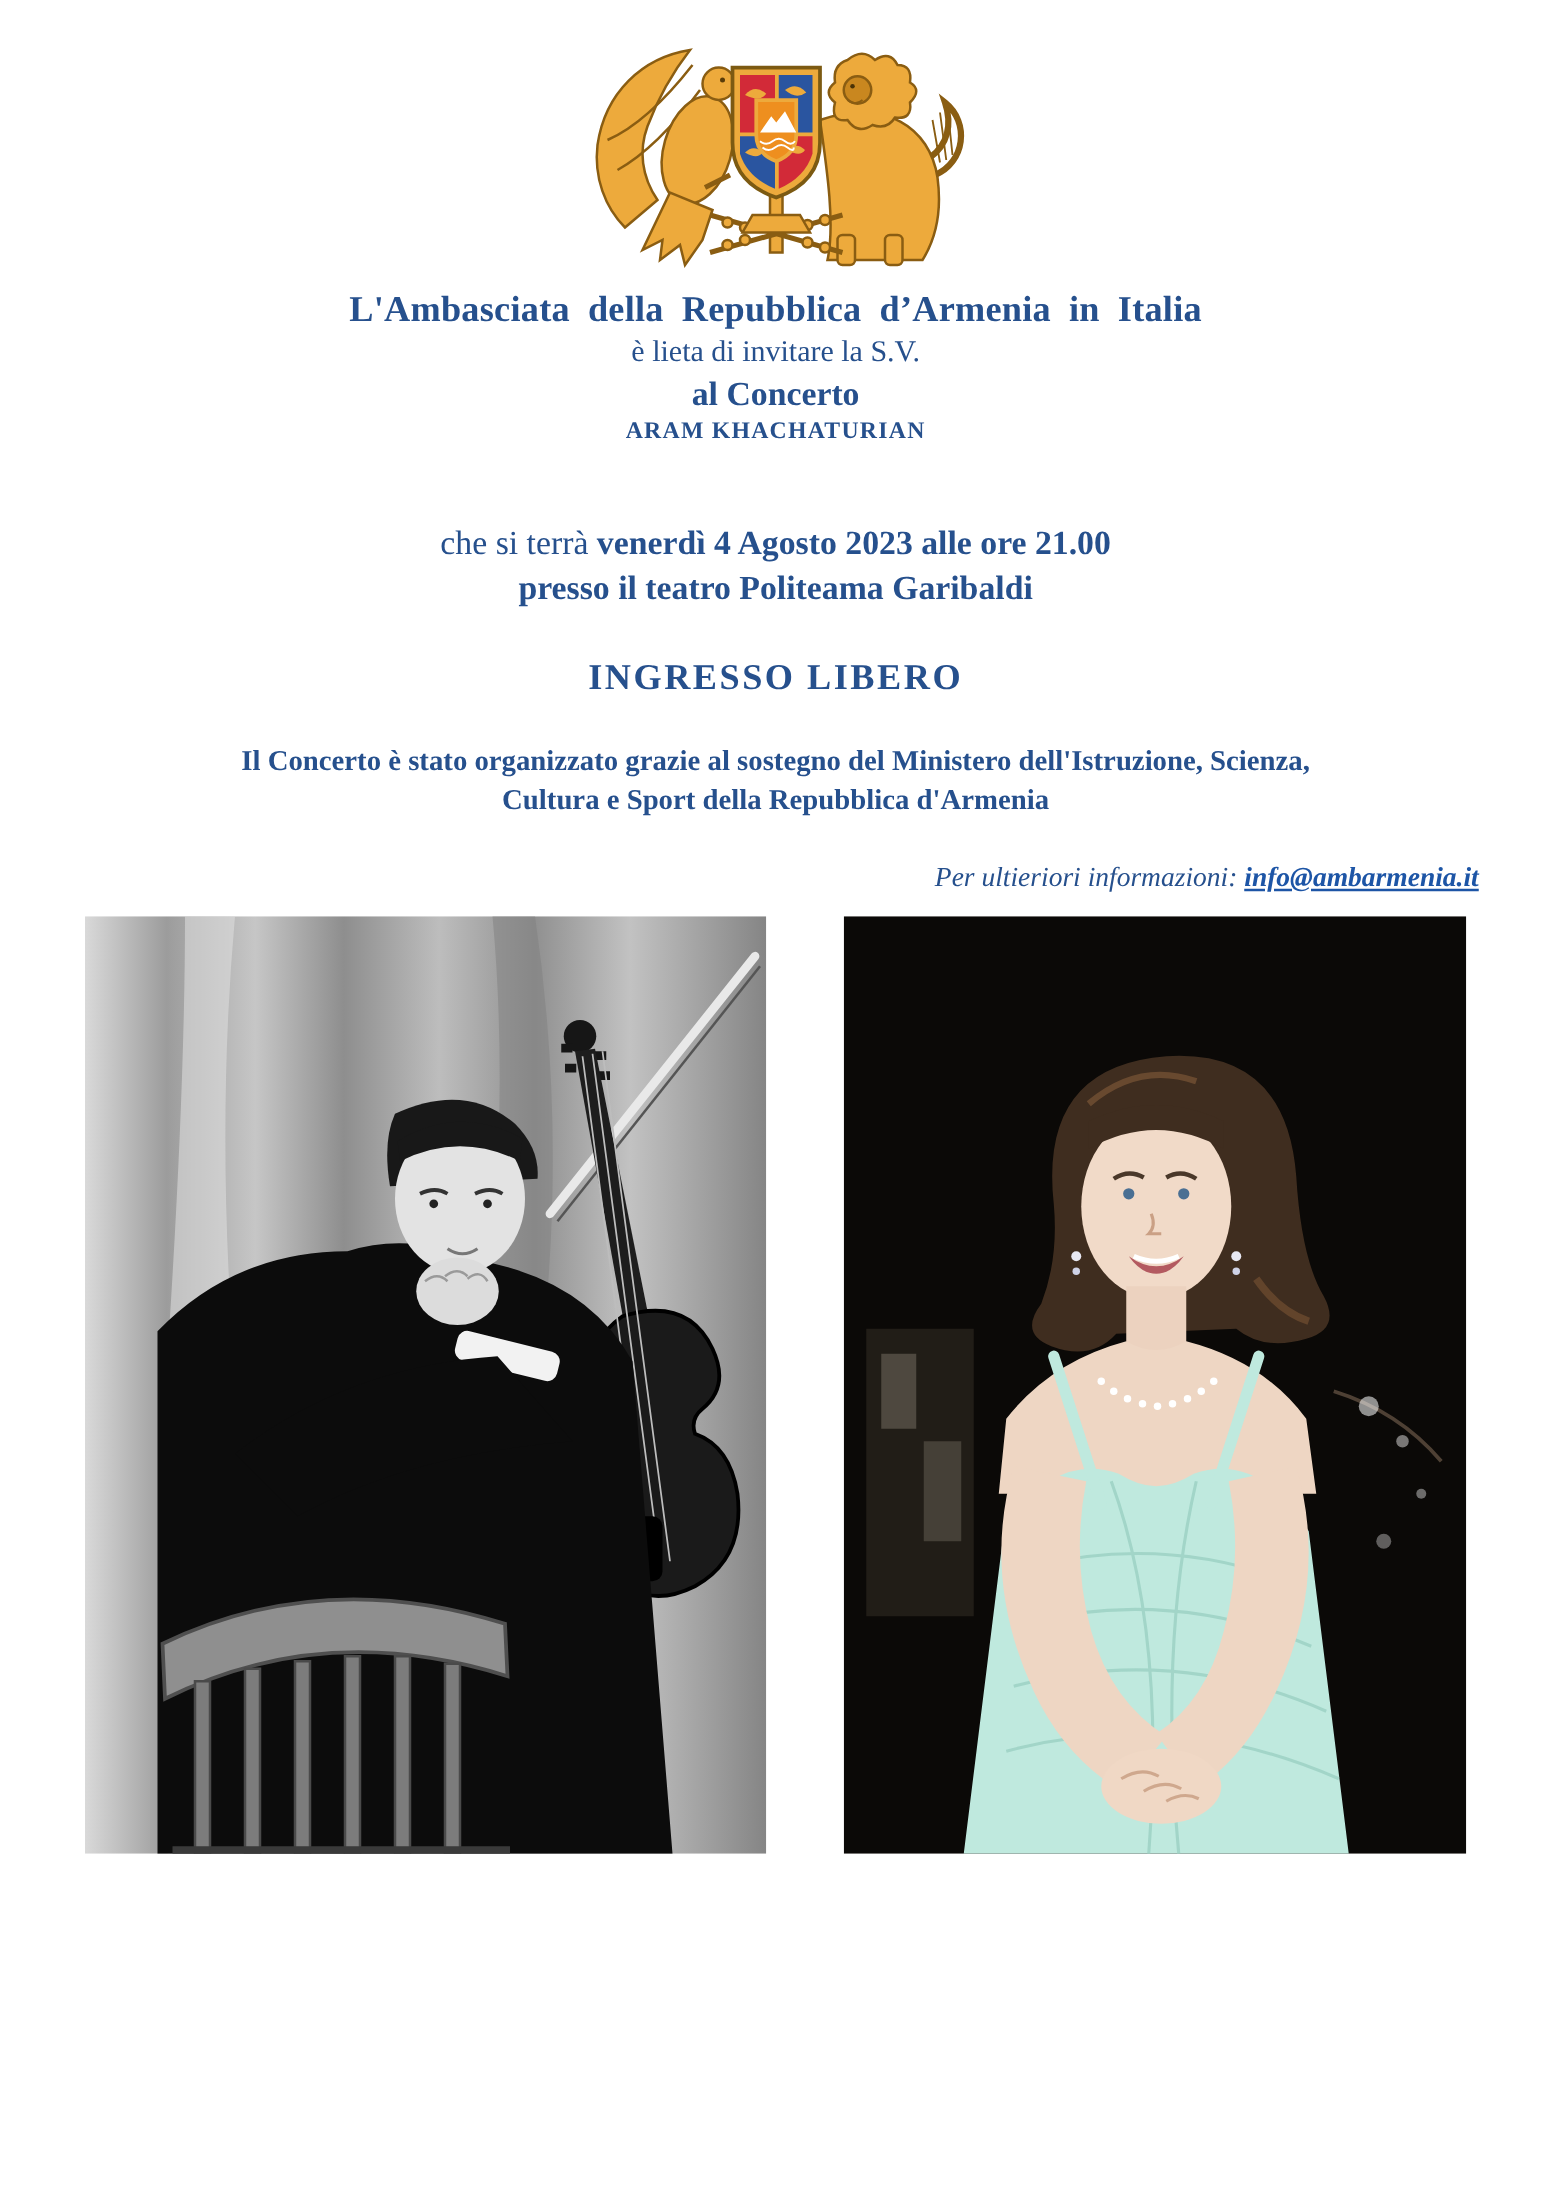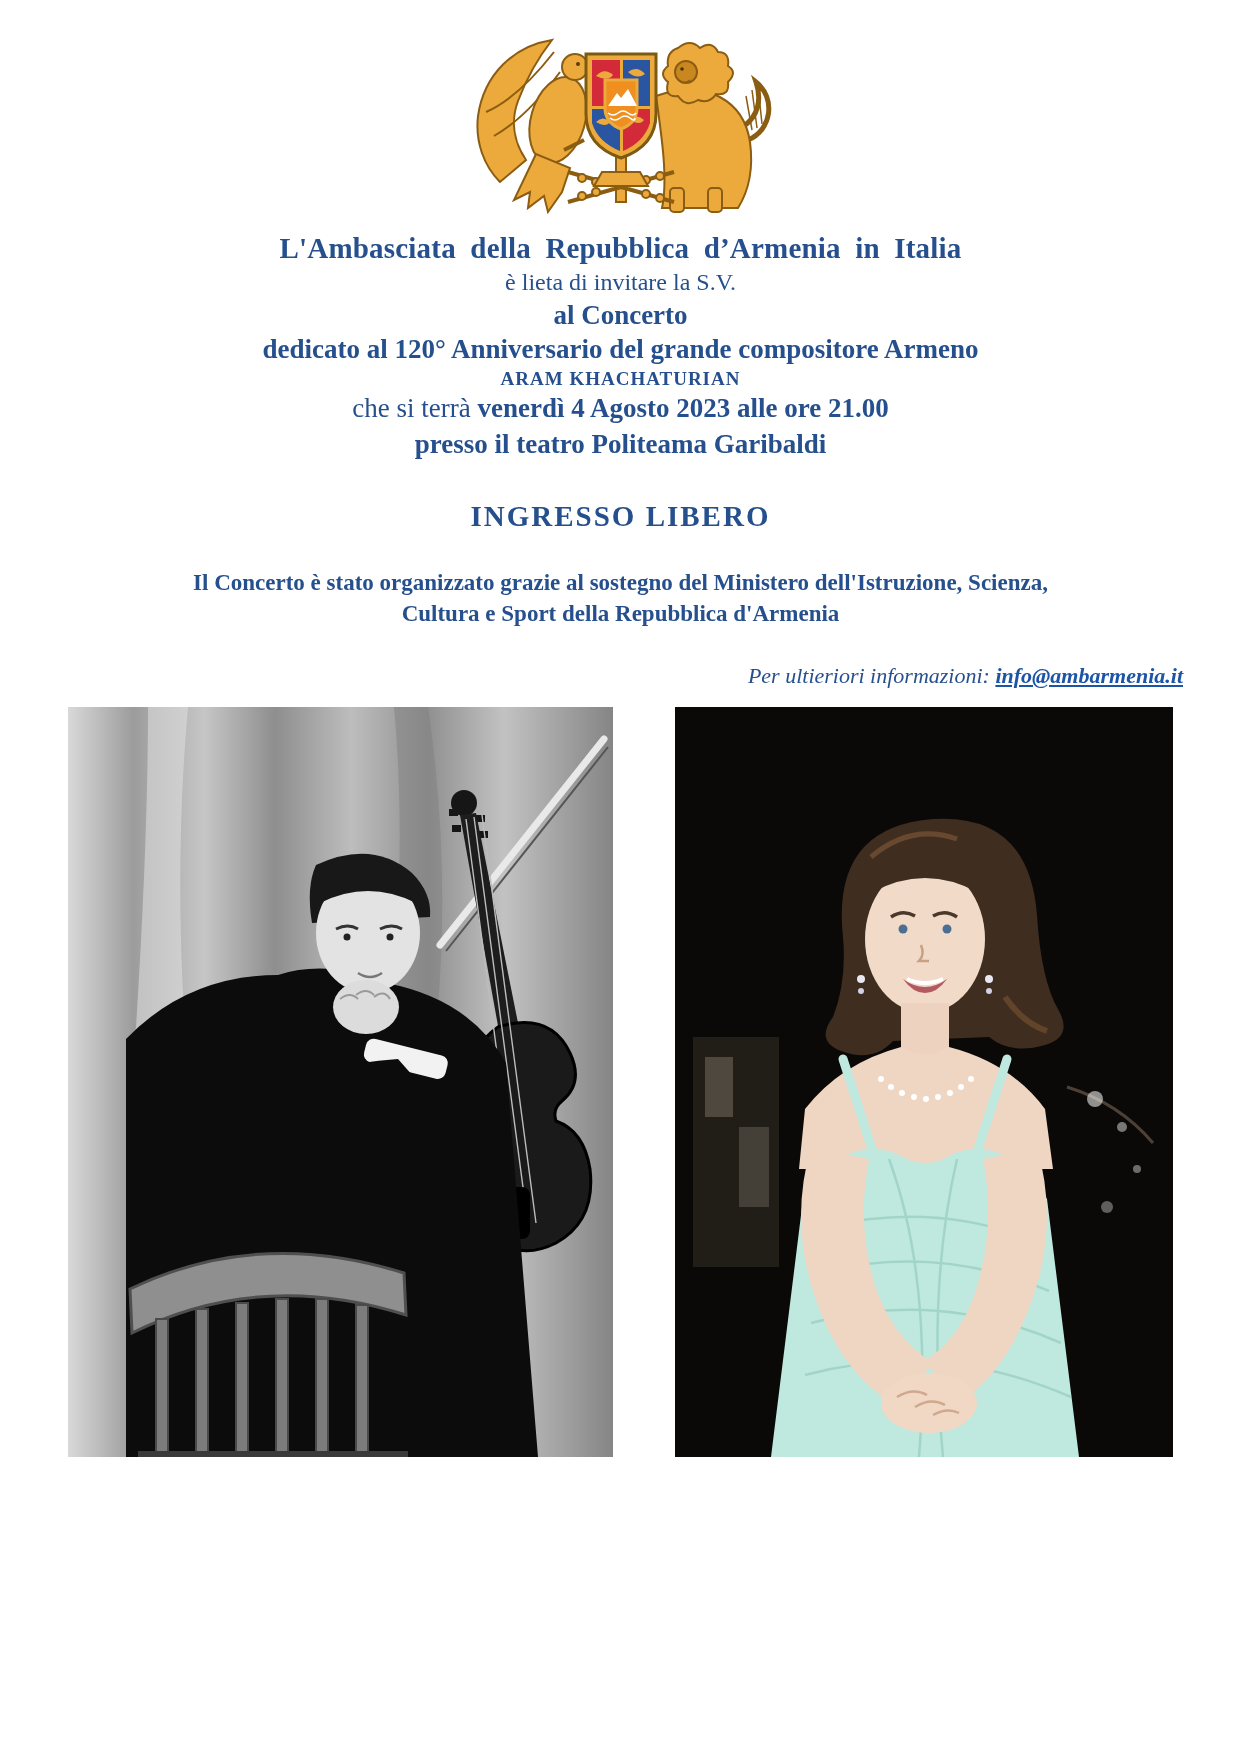--- a/index.html
+++ b/index.html
@@ -11,21 +11,21 @@
     overflow:hidden;
   }
   .page{width:1241px;height:1755px;position:relative;padding-top:20px;box-sizing:border-box;text-align:center;}
   .emblem-wrap{height:196px;display:flex;justify-content:center;align-items:flex-start;}
   .t{color:var(--text-blue,#26508d);}
   .line1{font-size:29px;font-weight:bold;word-spacing:7px;margin-top:16px;letter-spacing:.2px;}
   .line2{font-size:24px;margin-top:4px;}
   .line3{font-size:27px;font-weight:bold;margin-top:4px;}
   .line4{font-size:27px;font-weight:bold;margin-top:3px;}
   .line5{font-size:19px;font-weight:bold;margin-top:3px;letter-spacing:1px;}
-  .when-block{font-size:27px;line-height:36px;}
+  .when-block{margin-top:60px;font-size:27px;line-height:36px;}
   .when-bold{font-weight:bold;}
   .venue,.address{font-size:27px;font-weight:bold;line-height:36px;}
   .admission{margin-top:38px;font-size:29px;font-weight:bold;letter-spacing:2px;}
   .sponsor{margin-top:34px;font-size:23px;font-weight:bold;line-height:31px;}
   .info-line{margin-top:34px;font-size:22px;font-style:italic;text-align:right;padding-right:58px;}
   .info-email{font-weight:bold;text-decoration:underline;color:var(--link-blue,#1d55a6);cursor:pointer;}
   .performers-heading{margin-top:8px;font-size:23px;font-weight:bold;letter-spacing:.5px;}
   .performers-line{margin-top:16px;font-size:25px;}
   .performer-name{font-weight:bold;letter-spacing:.5px;}
   .photos{margin-top:18px;display:flex;justify-content:center;gap:62px;}
@@ -92,21 +92,20 @@
         <path d="M152 86 l9 -13 4 5 7 -9 9 17 z" fill="#ffffff"></path>
         <path d="M152 93 q5 4 10 0 t10 0 t8 0" stroke="#ffffff" fill="none" stroke-width="1.6"></path>
         <path d="M154 98 q5 4 10 0 t10 0 t5 0" stroke="#ffffff" fill="none" stroke-width="1.6"></path>
       </g>
     </svg>
   </div>
 
   <div class="line1 t">L'Ambasciata della Repubblica d’Armenia in Italia</div>
   <div class="line2 t">è lieta di invitare la S.V.</div>
   <div class="line3 t">al Concerto</div>
-  <div class="line4 t">dedicato al 120° Anniversario del grande compositore Armeno</div>
   <div class="line5 t">ARAM KHACHATURIAN</div>
 
   <div class="when-block">
     <span>che si terrà </span><span class="when-bold">venerdì 4 Agosto 2023 alle ore 21.00</span>
   </div>
   <div class="venue">presso il teatro Politeama Garibaldi</div>
 
   <div class="admission">INGRESSO LIBERO</div>
 
   <div class="sponsor">

